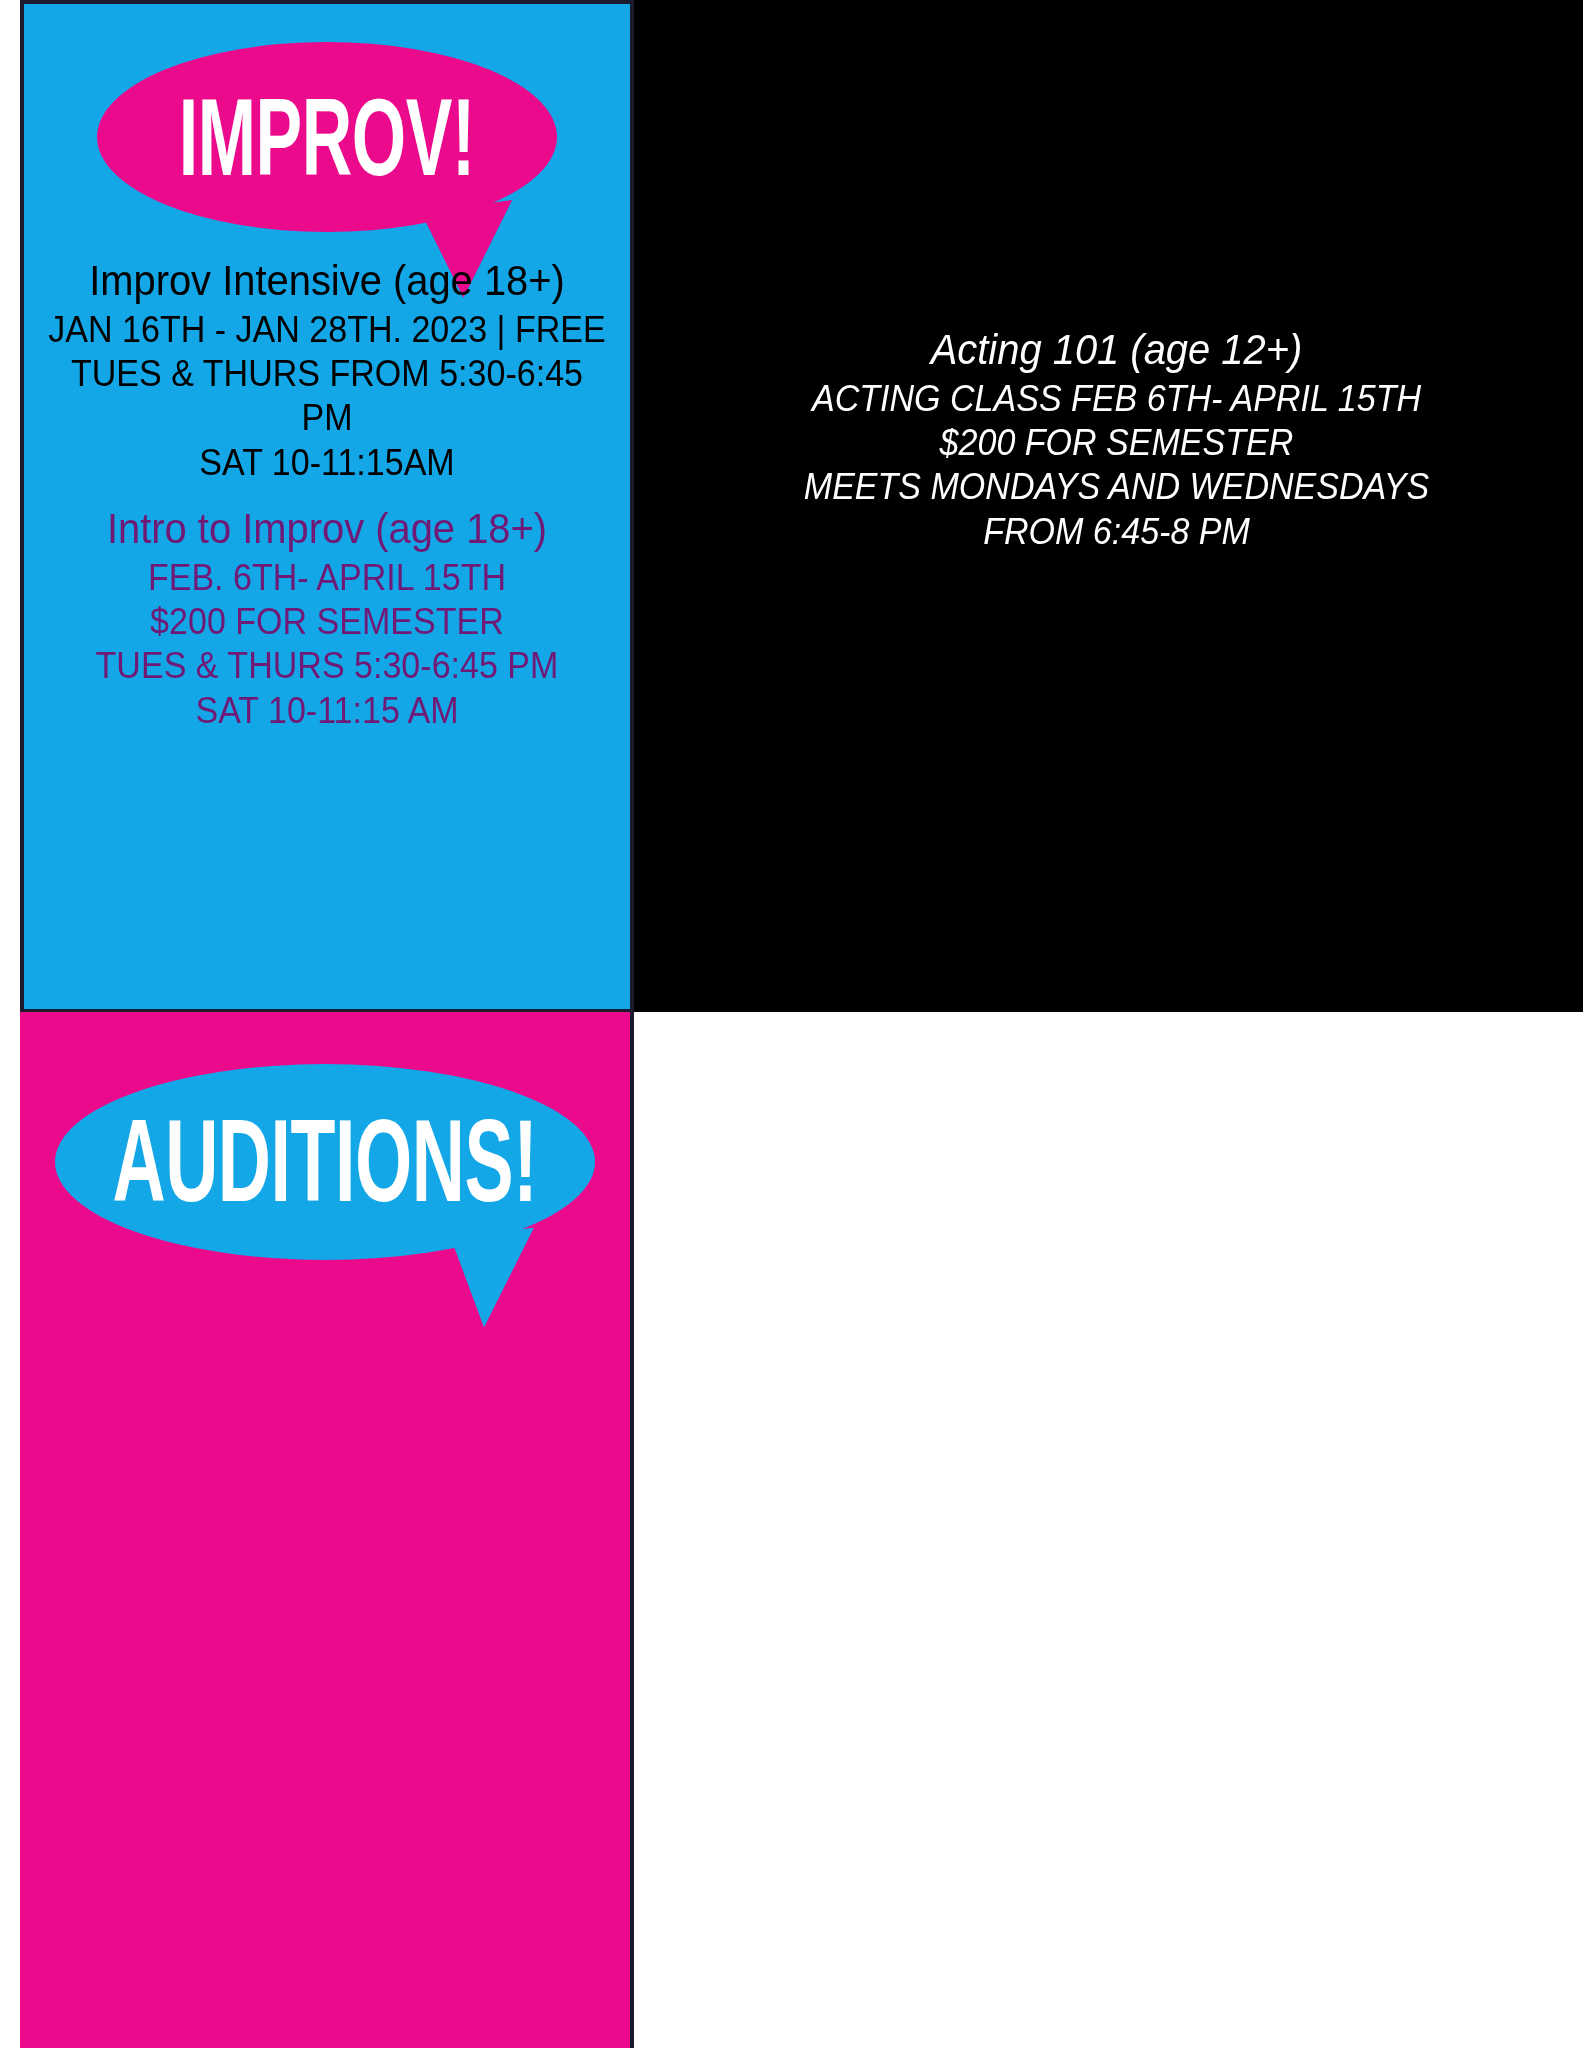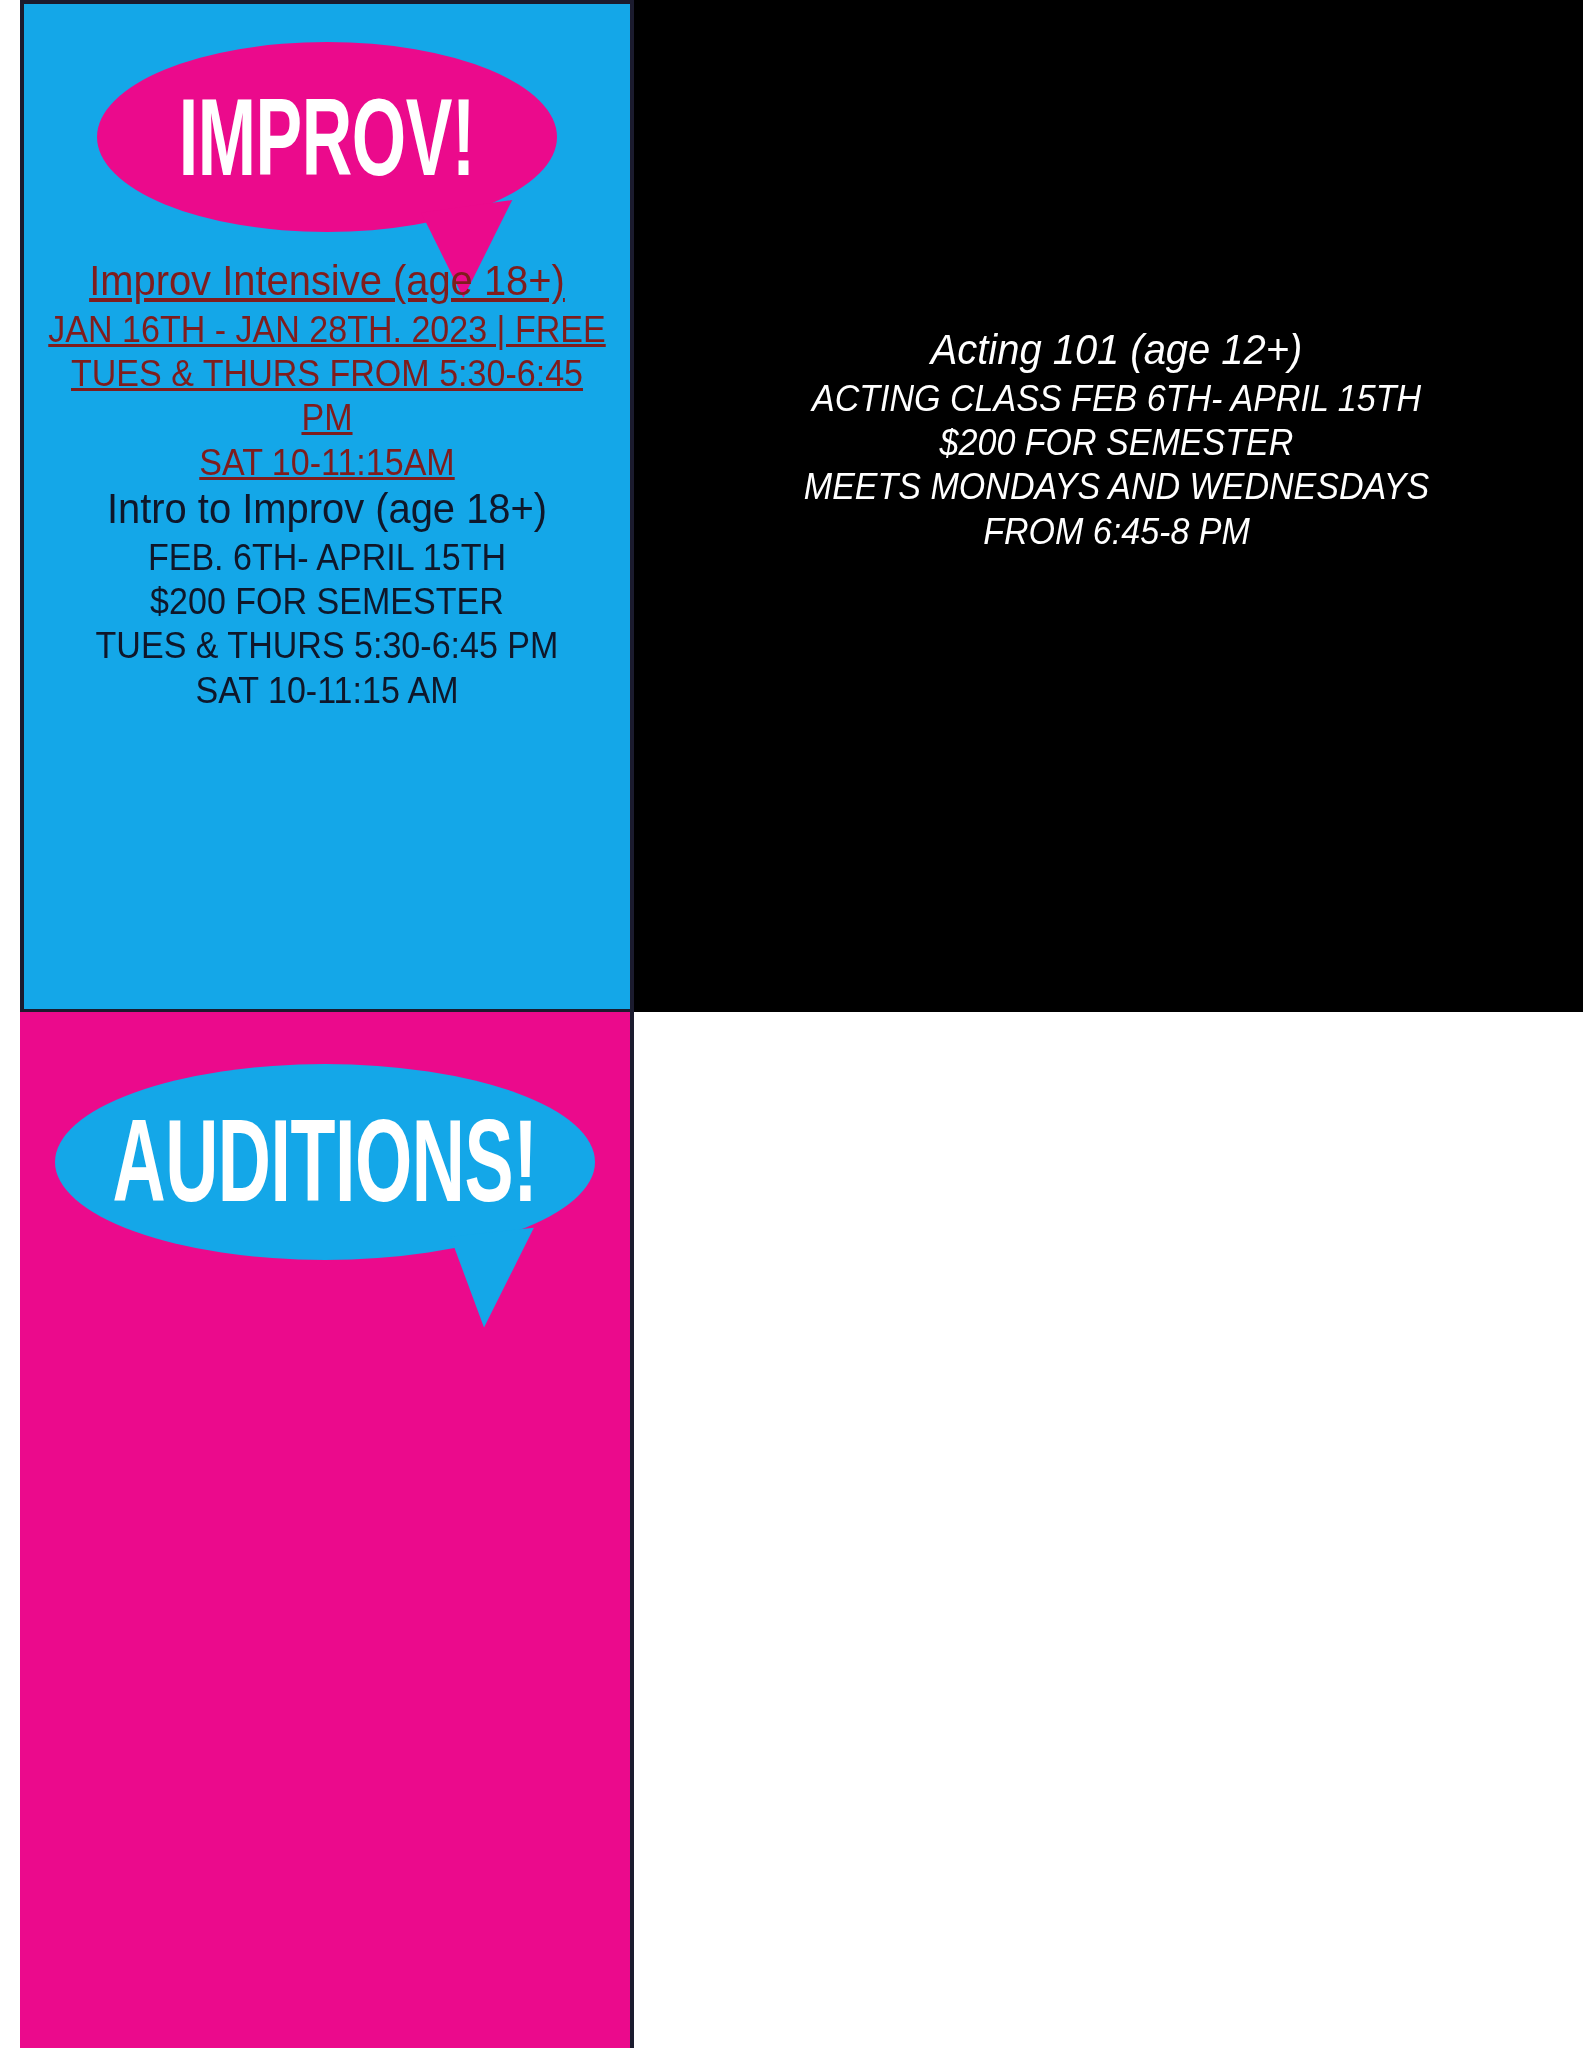--- a/index.html
+++ b/index.html
@@ -137,22 +137,22 @@
   }
   .course-line {
     font-size: 37px;
     font-weight: 500;
     line-height: 1.2;
     margin: 0;
     transform: scaleX(0.92);
   }
 
   
-  .improv-block-1 { top: 252px; color: #7f1d1d; text-decoration: underline; }
-  .improv-block-2 { top: 480px; color: #0f172a; }
+  .improv-block-1 { top: 252px; color: #000000; }
+  .improv-block-2 { top: 500px; color: #701a75; }
 
   
   .acting-block { top: 325px; color: #ffffff; padding: 0 4px; font-style: italic; }
 
   .spacer-divider {
     position: absolute;
     left: 610px;
     top: 0;
     width: 4px;
     height: 2048px;

